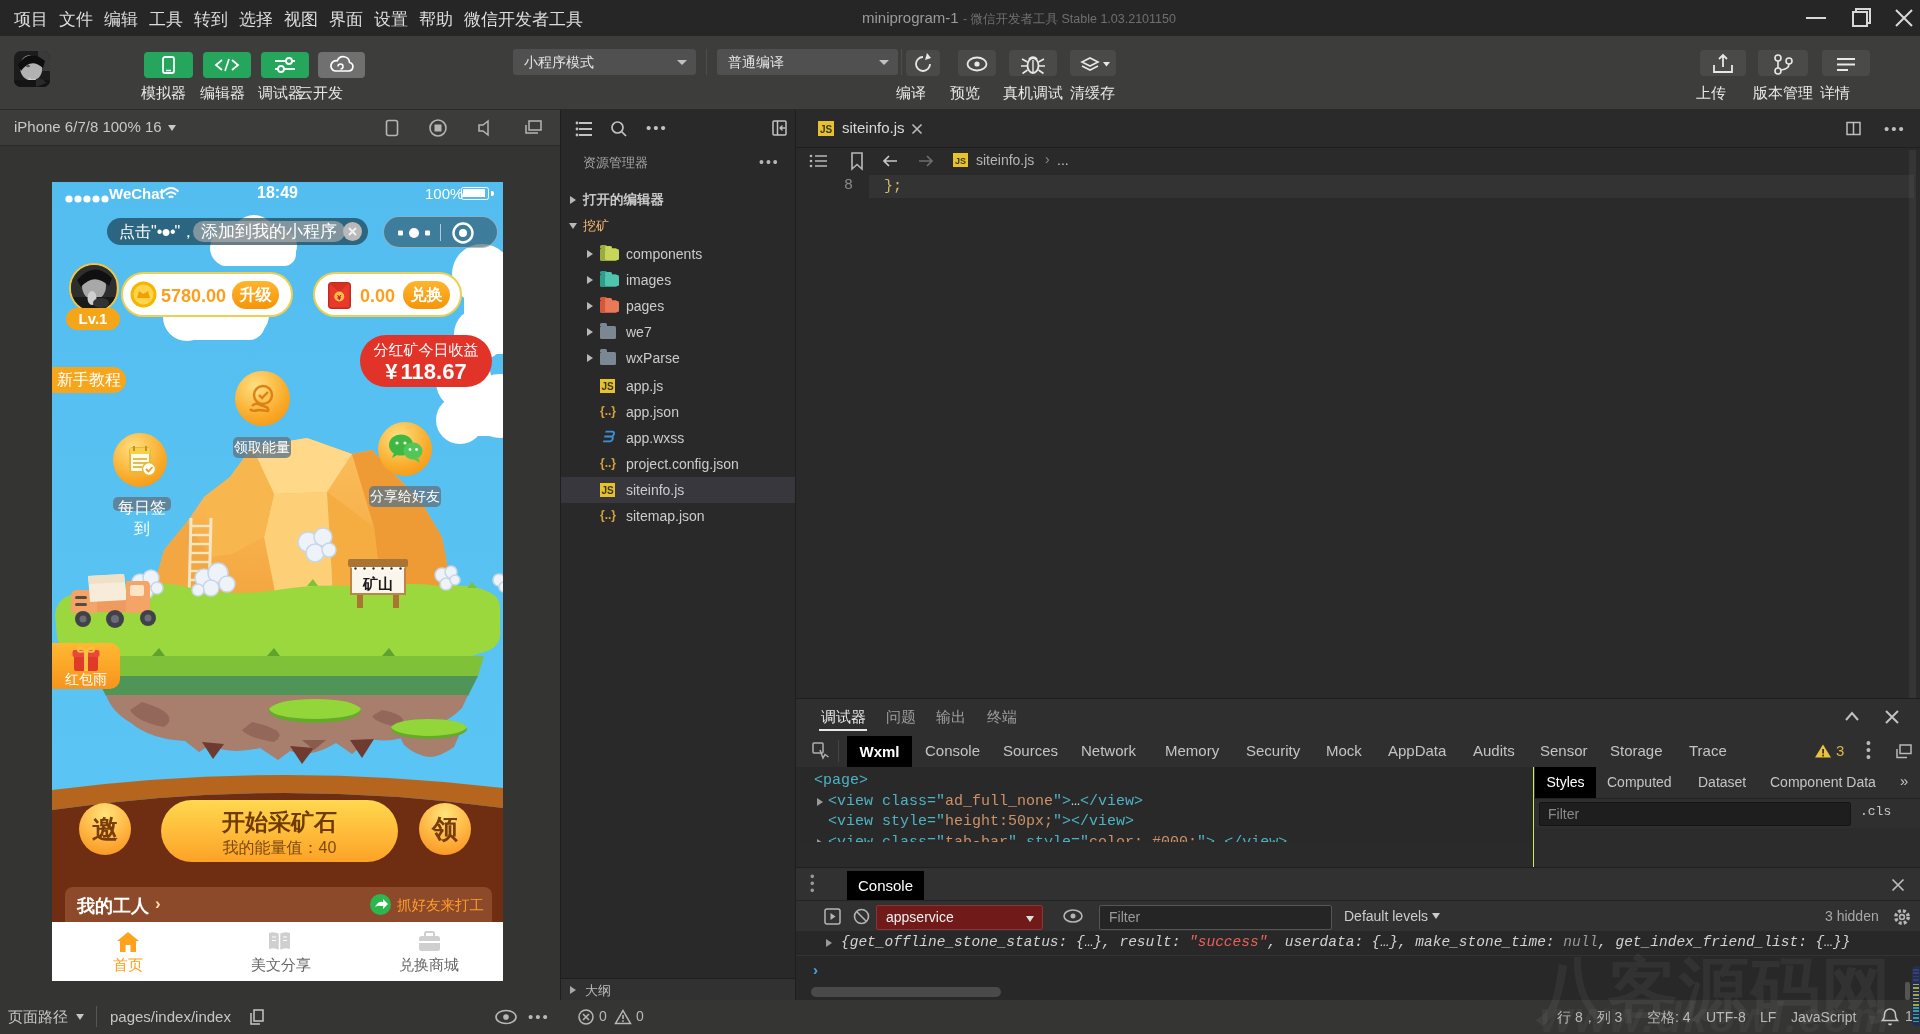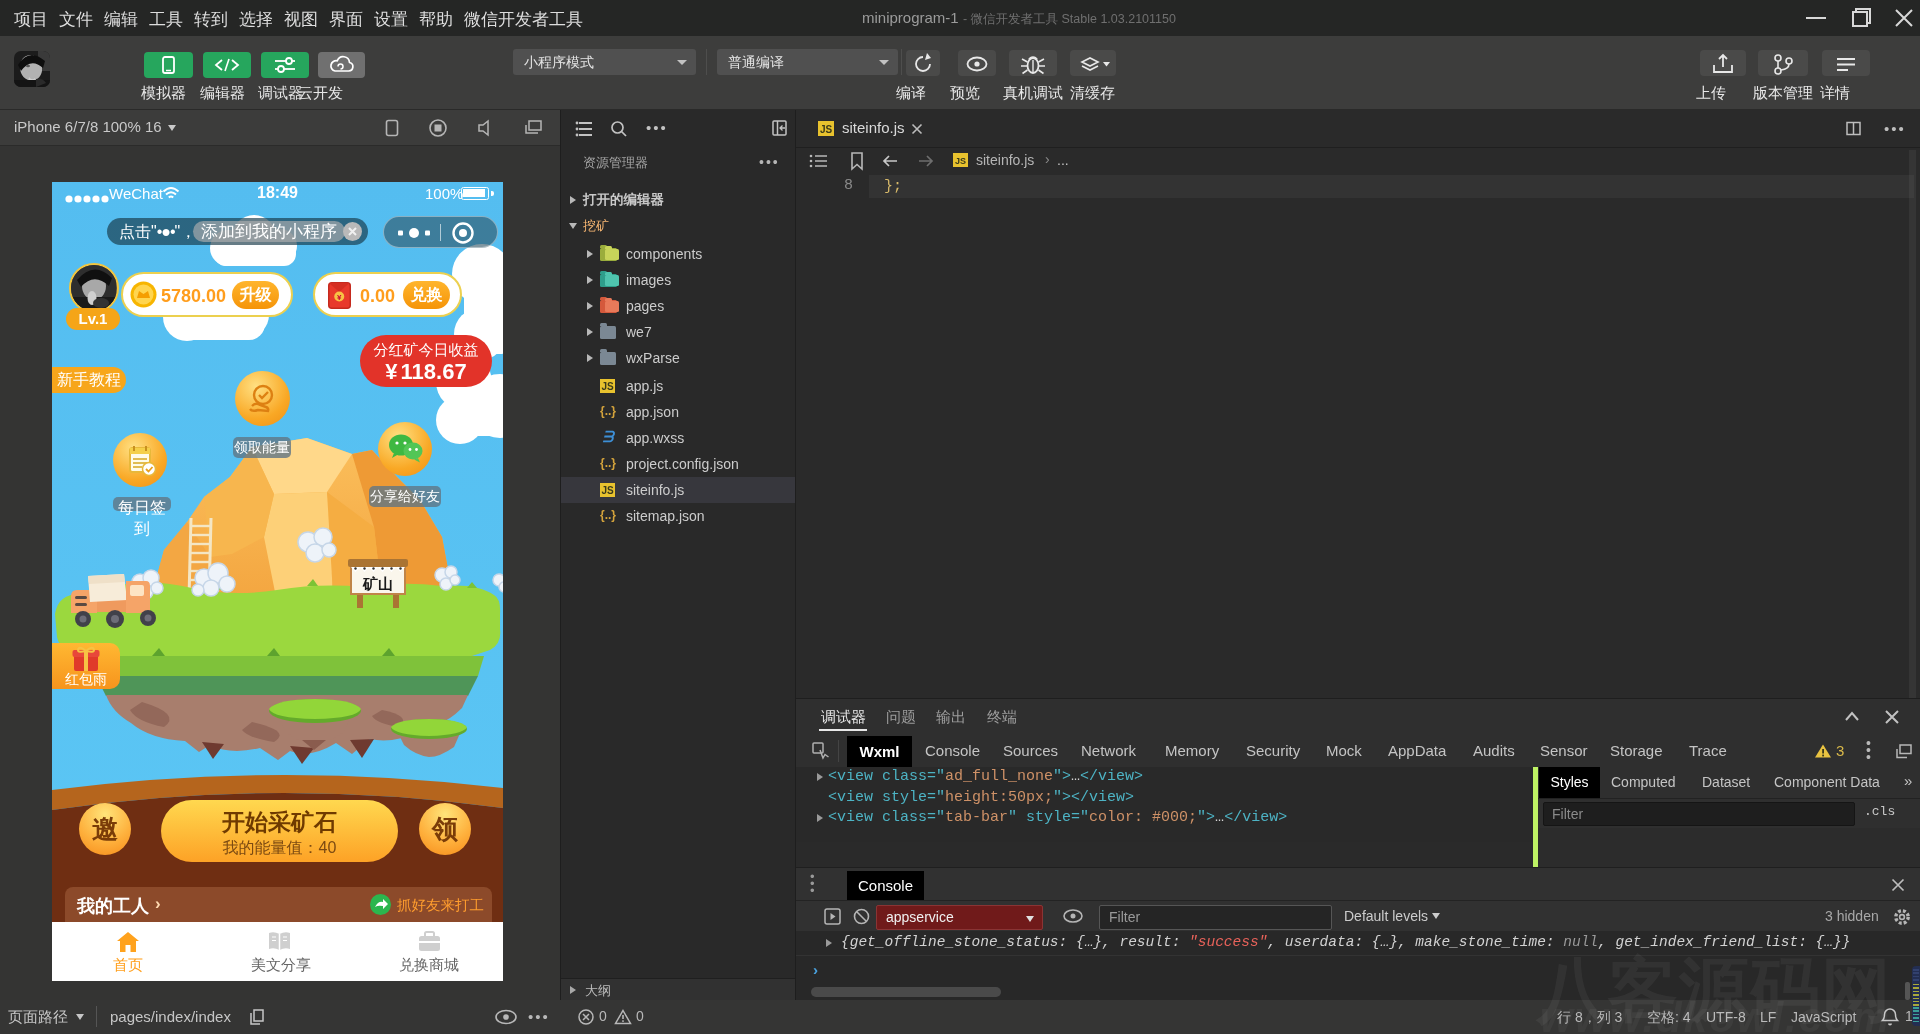--- a/index.html
+++ b/index.html
@@ -323,21 +323,21 @@
 
  <div class="abs" style="left:13px;top:8px;width:45px;height:10px">
    <svg width="45" height="10">
           <circle cx="4" cy="5" r="3.6" fill="#fff"></circle>
           <circle cx="13" cy="5" r="3.6" fill="#fff"></circle>
           <circle cx="22" cy="5" r="3.6" fill="#fff"></circle>
           <circle cx="31" cy="5" r="3.6" fill="#fff"></circle>
           <circle cx="40" cy="5" r="3.6" fill="#fff"></circle>
         </svg>
  </div>
- <div class="abs" style="left:57px;top:3px;color:#fff;font-weight:normal;font-size:15px">WeChat</div>
+ <div class="abs" style="left:57px;top:3px;color:#fff;font-weight:bold;font-size:15px">WeChat</div>
  <svg class="abs" style="left:110px;top:4px" width="18" height="15">
         <path d="M1.5 5.5 Q9 -1.5 16.5 5.5 M4 8.5 Q9 4 14 8.5 M6.8 11.5 Q9 9.5 11.2 11.5" fill="none" stroke="#fff" stroke-width="2"></path>
       </svg>
  <div class="abs" style="left:205px;top:2px;color:#fff;font-weight:bold;font-size:16px">18:49</div>
  <div class="abs" style="left:373px;top:3px;color:#fff;font-size:15px">100%</div>
  <div class="abs" style="left:409px;top:5px;width:28px;height:13px;border:1.5px solid #fff;border-radius:2.5px">
         <div style="position:absolute;left:1px;top:1px;width:22px;height:8px;background:#fff"></div>
       </div>
  <div class="abs" style="left:439px;top:9px;width:2.5px;height:5px;background:#fff;border-radius:0 2px 2px 0"></div>
 
@@ -637,25 +637,26 @@
         <rect x="8.2" y="11.6" width="1.8" height="1.8" fill="#3a3a1a"></rect>
       </svg>
   <div class="dtab" style="left:1040px;top:6px;color:#d8b84a">3</div>
   <div class="abs" style="left:1070px;top:4px;color:#b8b8b8;font-size:14px;line-height:7px">•<br>•<br>•</div>
   <svg class="abs" style="left:1097px;top:7px" width="20" height="18">
         <rect x="7" y="2" width="11" height="8.5" fill="none" stroke="#b8b8b8" stroke-width="1.5"></rect>
         <path d="M4 6 V14.5 H14" fill="none" stroke="#b8b8b8" stroke-width="1.5"></path>
       </svg>
  </div>
  <div class="abs mono" style="left:0;top:68px;width:737px;height:75px;background:#292929;overflow:hidden;font-size:15px;line-height:20.5px">
+  <div style="margin:4px 0 0 18px"><span style="color:#4db3c4">&lt;page&gt;</span></div>
   <div style="margin-left:32px"><span class="tri-r" style="position:absolute;left:21px;margin-top:6px;border-left-color:#9a9a9a"></span><span style="color:#4db3c4">&lt;view class="</span><span style="color:#ce9167">ad_full_none</span><span style="color:#4db3c4">"&gt;</span><span style="color:#d4d4d4">…</span><span style="color:#4db3c4">&lt;/view&gt;</span></div>
   <div style="margin-left:32px"><span style="color:#4db3c4">&lt;view style="</span><span style="color:#ce9167">height:50px;</span><span style="color:#4db3c4">"&gt;&lt;/view&gt;</span></div>
   <div style="margin-left:32px"><span class="tri-r" style="position:absolute;left:21px;margin-top:6px;border-left-color:#9a9a9a"></span><span style="color:#4db3c4">&lt;view class="</span><span style="color:#ce9167">tab-bar</span><span style="color:#4db3c4">" style="</span><span style="color:#ce9167">color: #000;</span><span style="color:#4db3c4">"&gt;</span><span style="color:#d4d4d4">…</span><span style="color:#4db3c4">&lt;/view&gt;</span></div>
  </div>
- <div class="abs" style="left:737px;top:68px;width:388px;height:100px;background:#2f2f2f;border-left:5px solid #bef264">
+ <div class="abs" style="left:737px;top:68px;width:388px;height:100px;background:#2f2f2f;border-left:1px solid #bef264">
   <div class="blacktab" style="left:1px;top:0;width:61px;height:31px;font-size:14px;line-height:31px">Styles</div>
   <div class="dtab" style="left:73px;top:7px;font-size:14px;color:#c4c4c4">Computed</div>
   <div class="dtab" style="left:164px;top:7px;font-size:14px;color:#c4c4c4">Dataset</div>
   <div class="dtab" style="left:236px;top:7px;font-size:14px;color:#c4c4c4">Component Data</div>
   <div class="dtab" style="left:366px;top:5px;font-size:15px;color:#c4c4c4">»</div>
   <div class="abs" style="left:0;top:31px;width:388px;height:30px;background:#2f2f2f;border-top:1px solid #222">
     <div class="abs" style="left:5px;top:3px;width:312px;height:24px;background:#1e1e1e;border:1px solid #151515;border-radius:2px;color:#8a8a8a;font-size:14px;line-height:22px;padding-left:8px">Filter</div>
     <div class="abs mono" style="left:326px;top:5px;font-size:13px;color:#c8c8c8">.cls</div>
   </div>
   <div class="abs" style="left:0;top:61px;width:388px;height:39px;background:#2c2c2c"></div>

